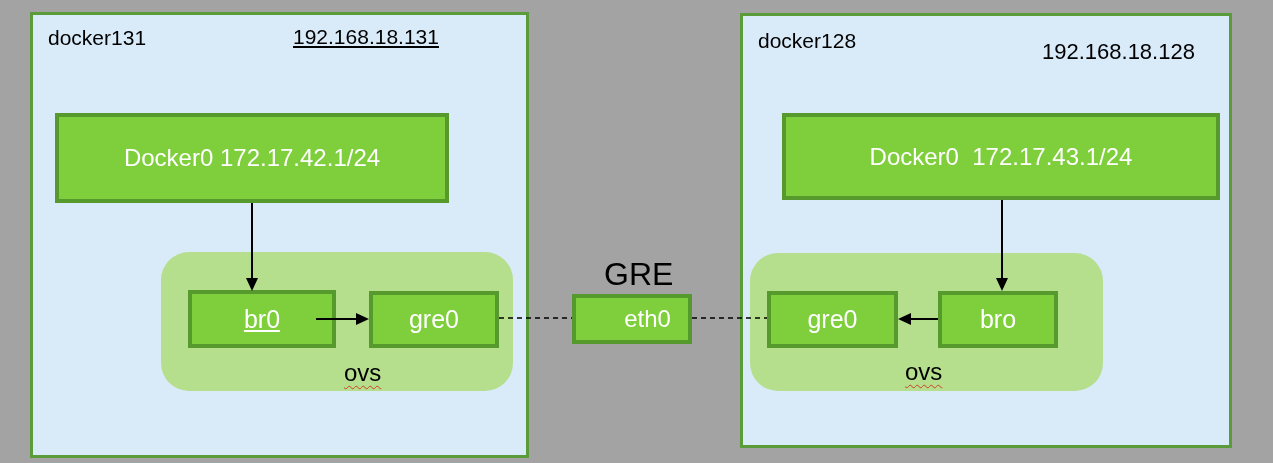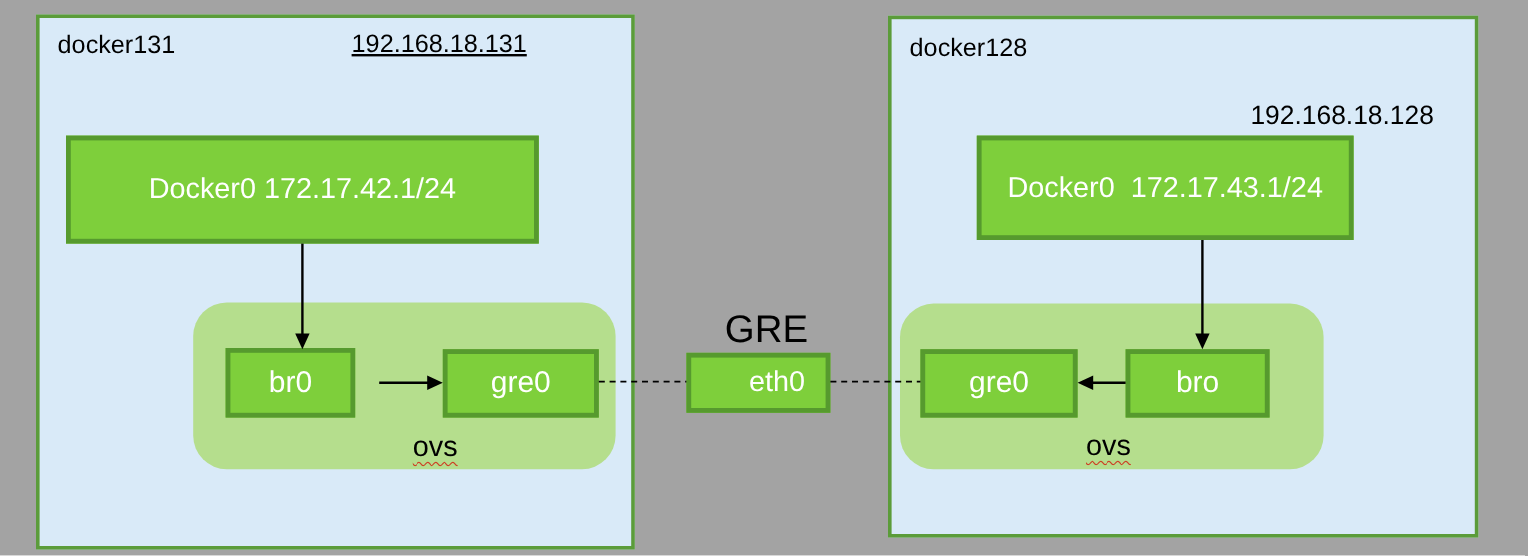--- a/index.html
+++ b/index.html
@@ -68,29 +68,29 @@
     pointer-events: none;
   }
 
   
   #host-left  { left: 30px;  top: 12px; width: 499px; height: 446px; }
   #host-right { left: 740px; top: 13px; width: 492px; height: 435px; }
 
   #lbl-host-left   { left: 48px;   top: 26px; }
   #lbl-ip-left     { left: 293px;  top: 25px; text-decoration: underline; }
   #lbl-host-right  { left: 758px;  top: 29px; }
-  #lbl-ip-right    { left: 1042px; top: 39px; font-size: 22px; margin-top: 44px; }
+  #lbl-ip-right    { left: 1042px; top: 39px; font-size: 22px; }
 
   #docker0-left  { left: 55px;  top: 113px; width: 394px; height: 90px; }
-  #docker0-right { left: 814px; top: 113px; width: 314px; height: 87px; }
+  #docker0-right { left: 782px; top: 113px; width: 438px; height: 87px; }
 
   #ovs-left  { left: 161px; top: 252px; width: 352px; height: 139px; }
   #ovs-right { left: 750px; top: 253px; width: 353px; height: 138px; }
 
-  #br0       { left: 188px; top: 290px; width: 108px; height: 58px; }
+  #br0       { left: 188px; top: 290px; width: 148px; height: 58px; text-decoration: underline; }
   #gre0-left { left: 369px; top: 291px; width: 130px; height: 57px; }
   #gre0-right{ left: 767px; top: 291px; width: 131px; height: 57px; }
   #bro       { left: 938px; top: 291px; width: 120px; height: 57px; }
 
   #ovs-label-left  { left: 344px; top: 359px; }
   #ovs-label-right { left: 905px; top: 358px; }
 
   #gre-title { left: 604px; top: 256px; }
   #eth0      { left: 572px; top: 294px; width: 120px; height: 50px; padding-left: 31px; }
 </style>

